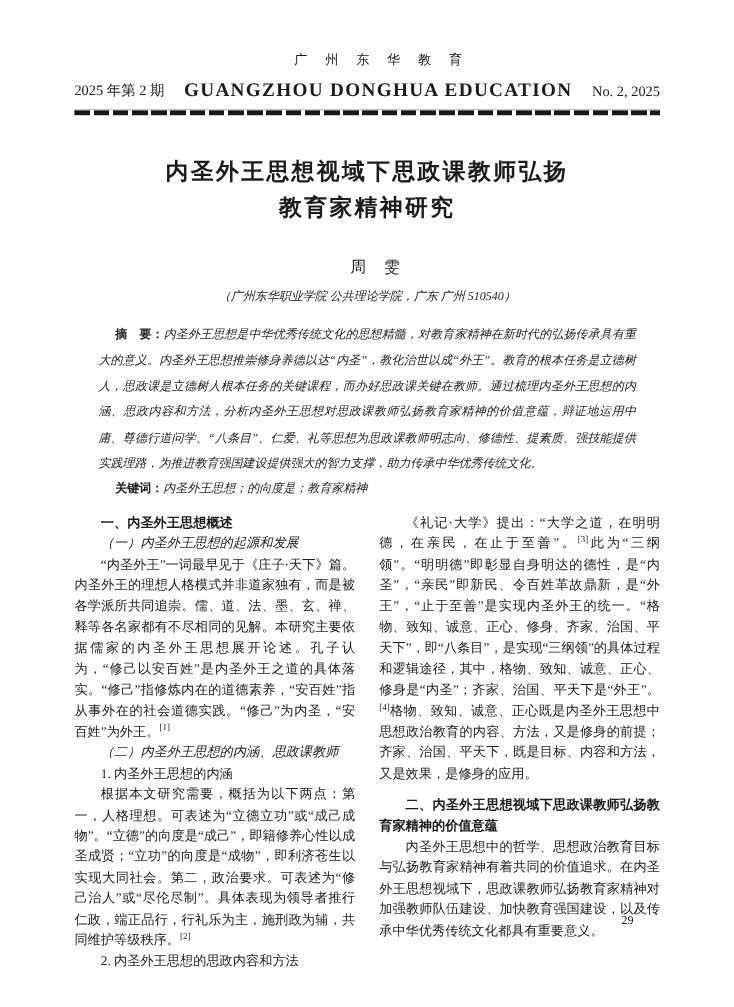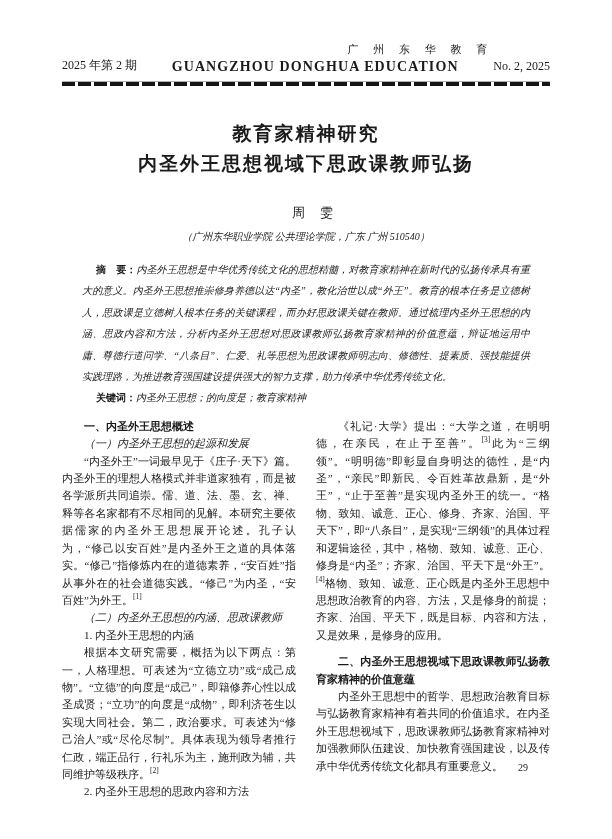--- a/index.html
+++ b/index.html
@@ -4,22 +4,22 @@
 <style>
   html,body{margin:0;padding:0;background:#e8e8e8;}
   .page{
     position:relative;width:612px;height:839px;margin:0 auto;background:#ffffff;
     font-family:"Liberation Serif","DejaVu Serif",serif;color:#1b1b1b;overflow:hidden;
   }
   
   .header{display:flex;justify-content:space-between;align-items:flex-end;margin:42px 62px 0;}
   .issue{font-size:12px;white-space:nowrap;padding-bottom:1px;}
   .head-center{text-align:center;flex:1;}
-  .jcn{font-size:11px;letter-spacing:6px;padding-left:6px;text-align:right;}
-  .jen{font-size:14px;letter-spacing:1.1px;margin-top:2px;font-weight:600;}
+  .jcn{font-size:11px;letter-spacing:6px;padding-left:6px;}
+  .jen{font-size:16px;letter-spacing:1.1px;margin-top:10px;font-weight:600;}
   .rule{margin:6px 62px 0;border-top:1px solid #b3b3b3;}
   .rule::after{
     content:"";display:block;height:4px;
     background:repeating-linear-gradient(90deg,#161616 0 13px,#ffffff 13px 16px);
   }
   
   .title{
     margin-top:33px;text-align:center;
     font-family:"Liberation Sans","DejaVu Sans",sans-serif;
     font-weight:700;font-size:19px;line-height:30px;letter-spacing:2px;
@@ -59,22 +59,22 @@
     <div class="head-center">
       <div class="jcn">广 州 东 华 教 育</div>
       <div class="jen">GUANGZHOU DONGHUA EDUCATION</div>
     </div>
     <span class="issue">No. 2, 2025</span>
   </div>
 
   <div class="rule"></div>
 
   <div class="title">
+    <div>内圣外王思想视域下思政课教师弘扬</div>
     <div>教育家精神研究</div>
-    <div>内圣外王思想视域下思政课教师弘扬</div>
   </div>
 
   <div class="author">周　雯</div>
   <div class="affil">（广州东华职业学院 公共理论学院，广东 广州 510540）</div>
 
   <p class="abstract"><span class="label">摘　要：</span><span>内圣外王思想是中华优秀传统文化的思想精髓，对教育家精神在新时代的弘扬传承具有重大的意义。内圣外王思想推崇修身养德以达“内圣”，教化治世以成“外王”。教育的根本任务是立德树人，思政课是立德树人根本任务的关键课程，而办好思政课关键在教师。通过梳理内圣外王思想的内涵、思政内容和方法，分析内圣外王思想对思政课教师弘扬教育家精神的价值意蕴，辩证地运用中庸、尊德行道问学、“八条目”、仁爱、礼等思想为思政课教师明志向、修德性、提素质、强技能提供实践理路，为推进教育强国建设提供强大的智力支撑，助力传承中华优秀传统文化。</span></p>
 
   <p class="keywords"><span class="label">关键词：</span><span>内圣外王思想；的向度是；教育家精神</span></p>
 
   <div class="columns">

